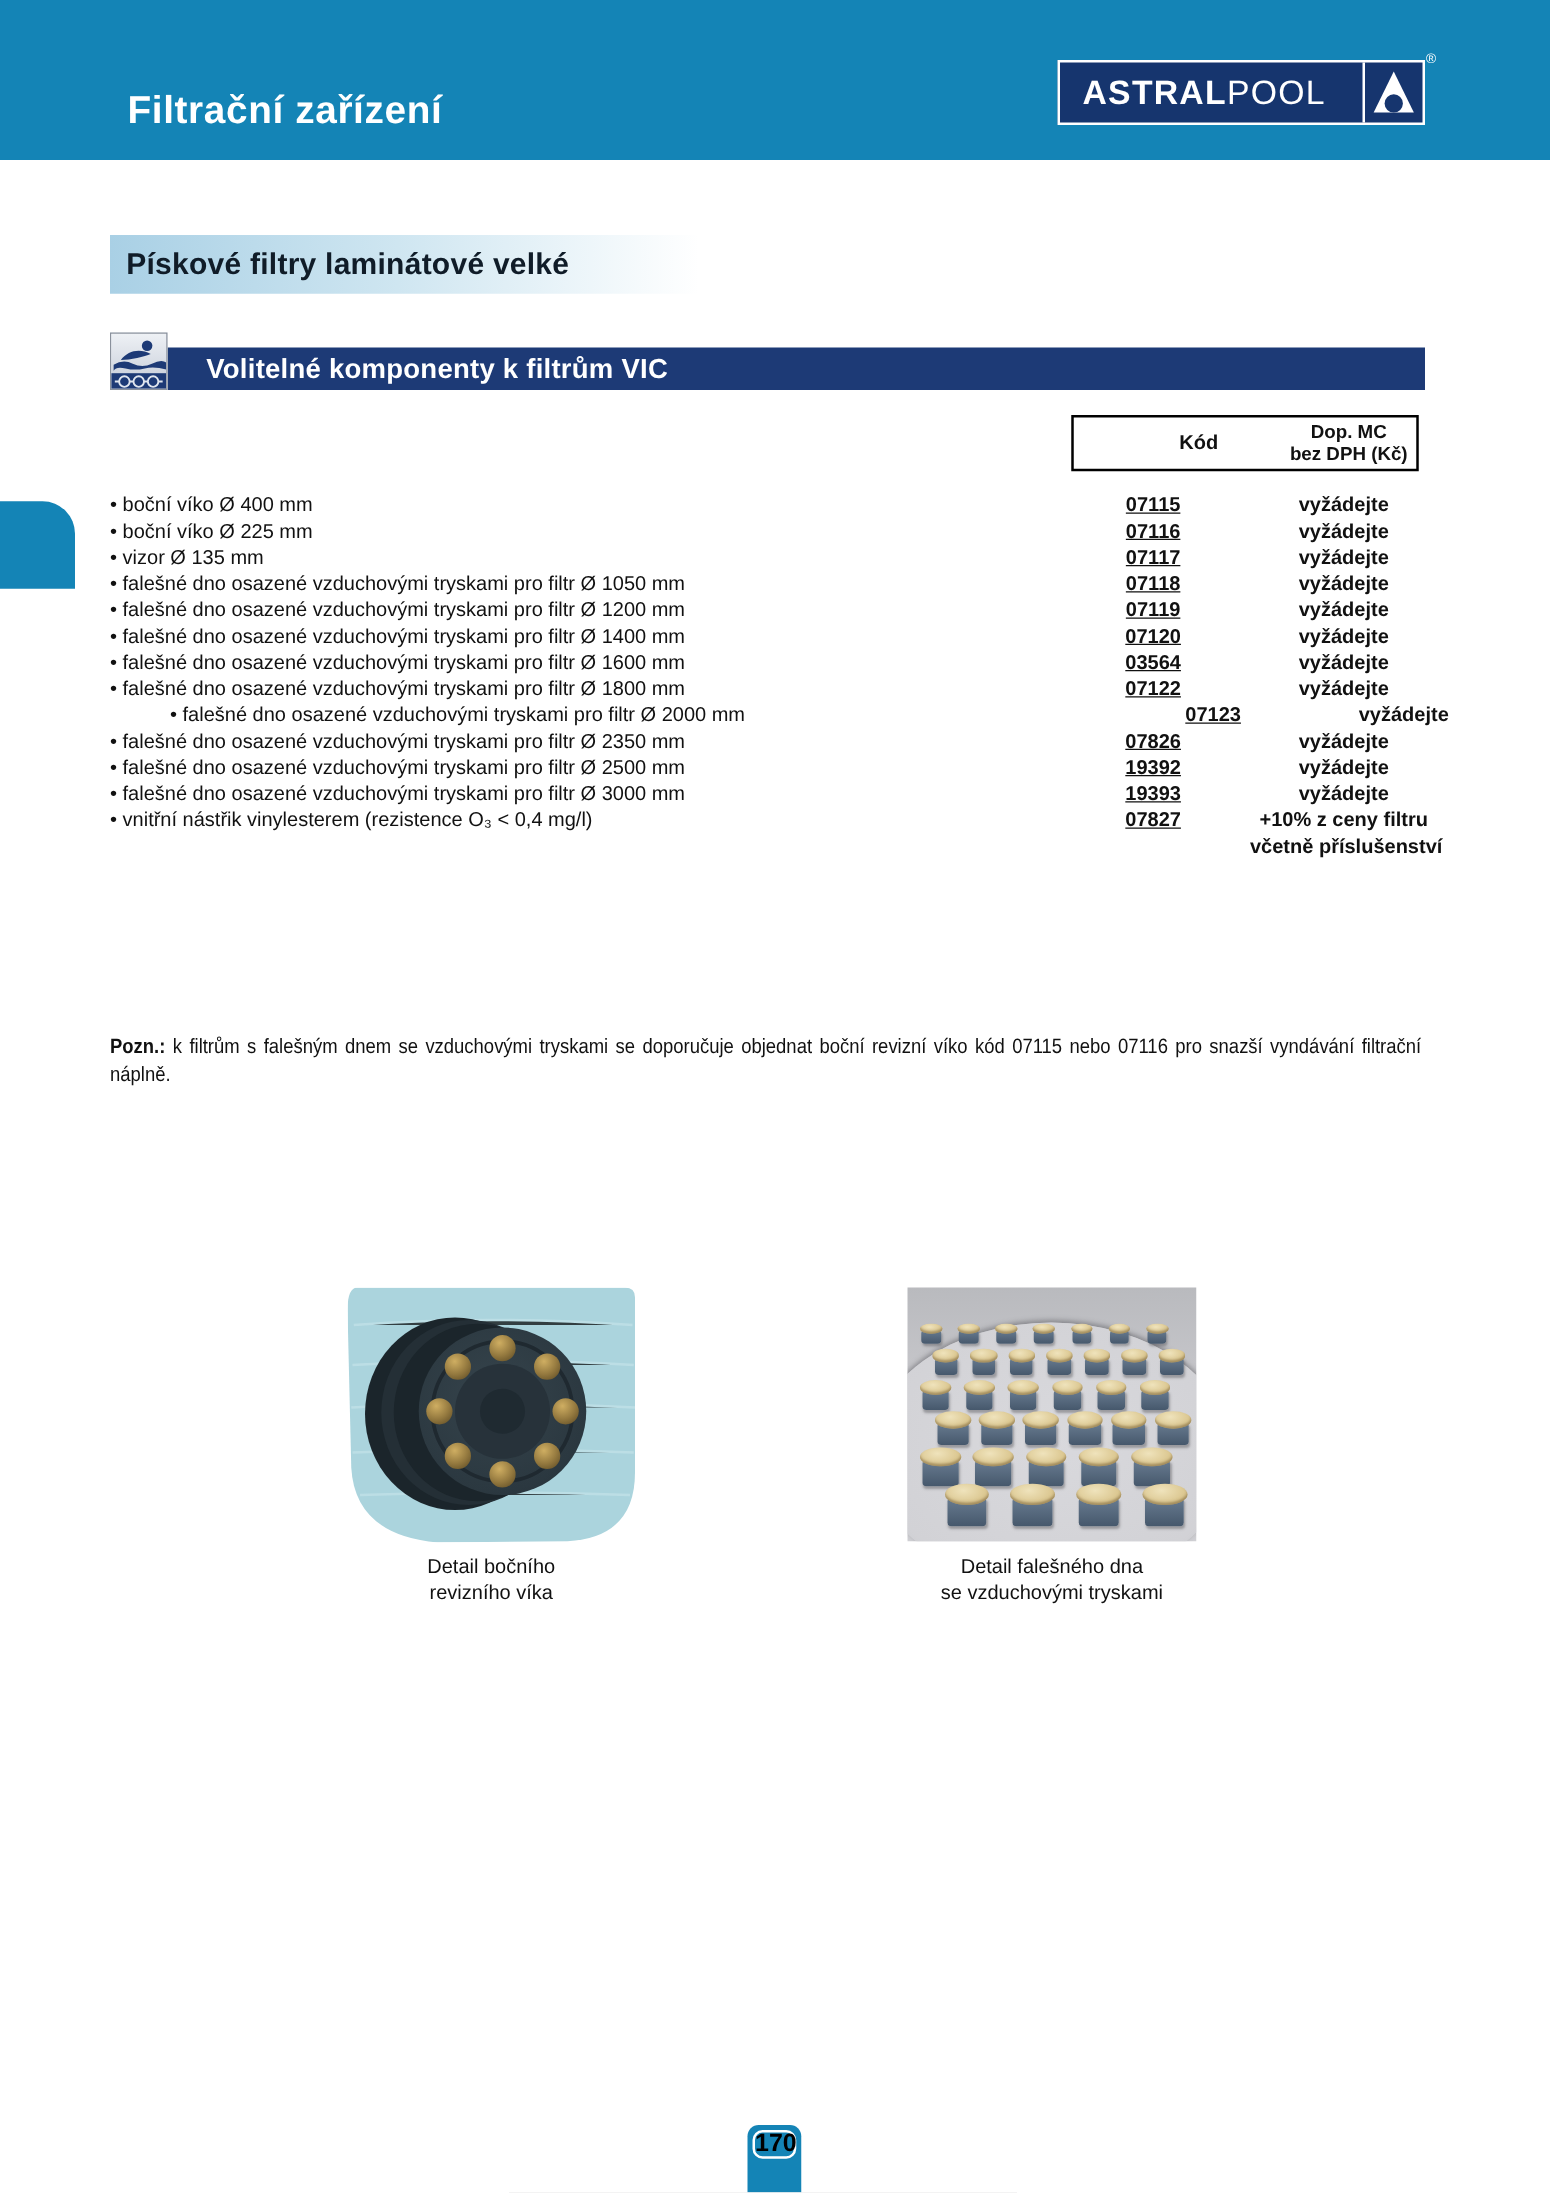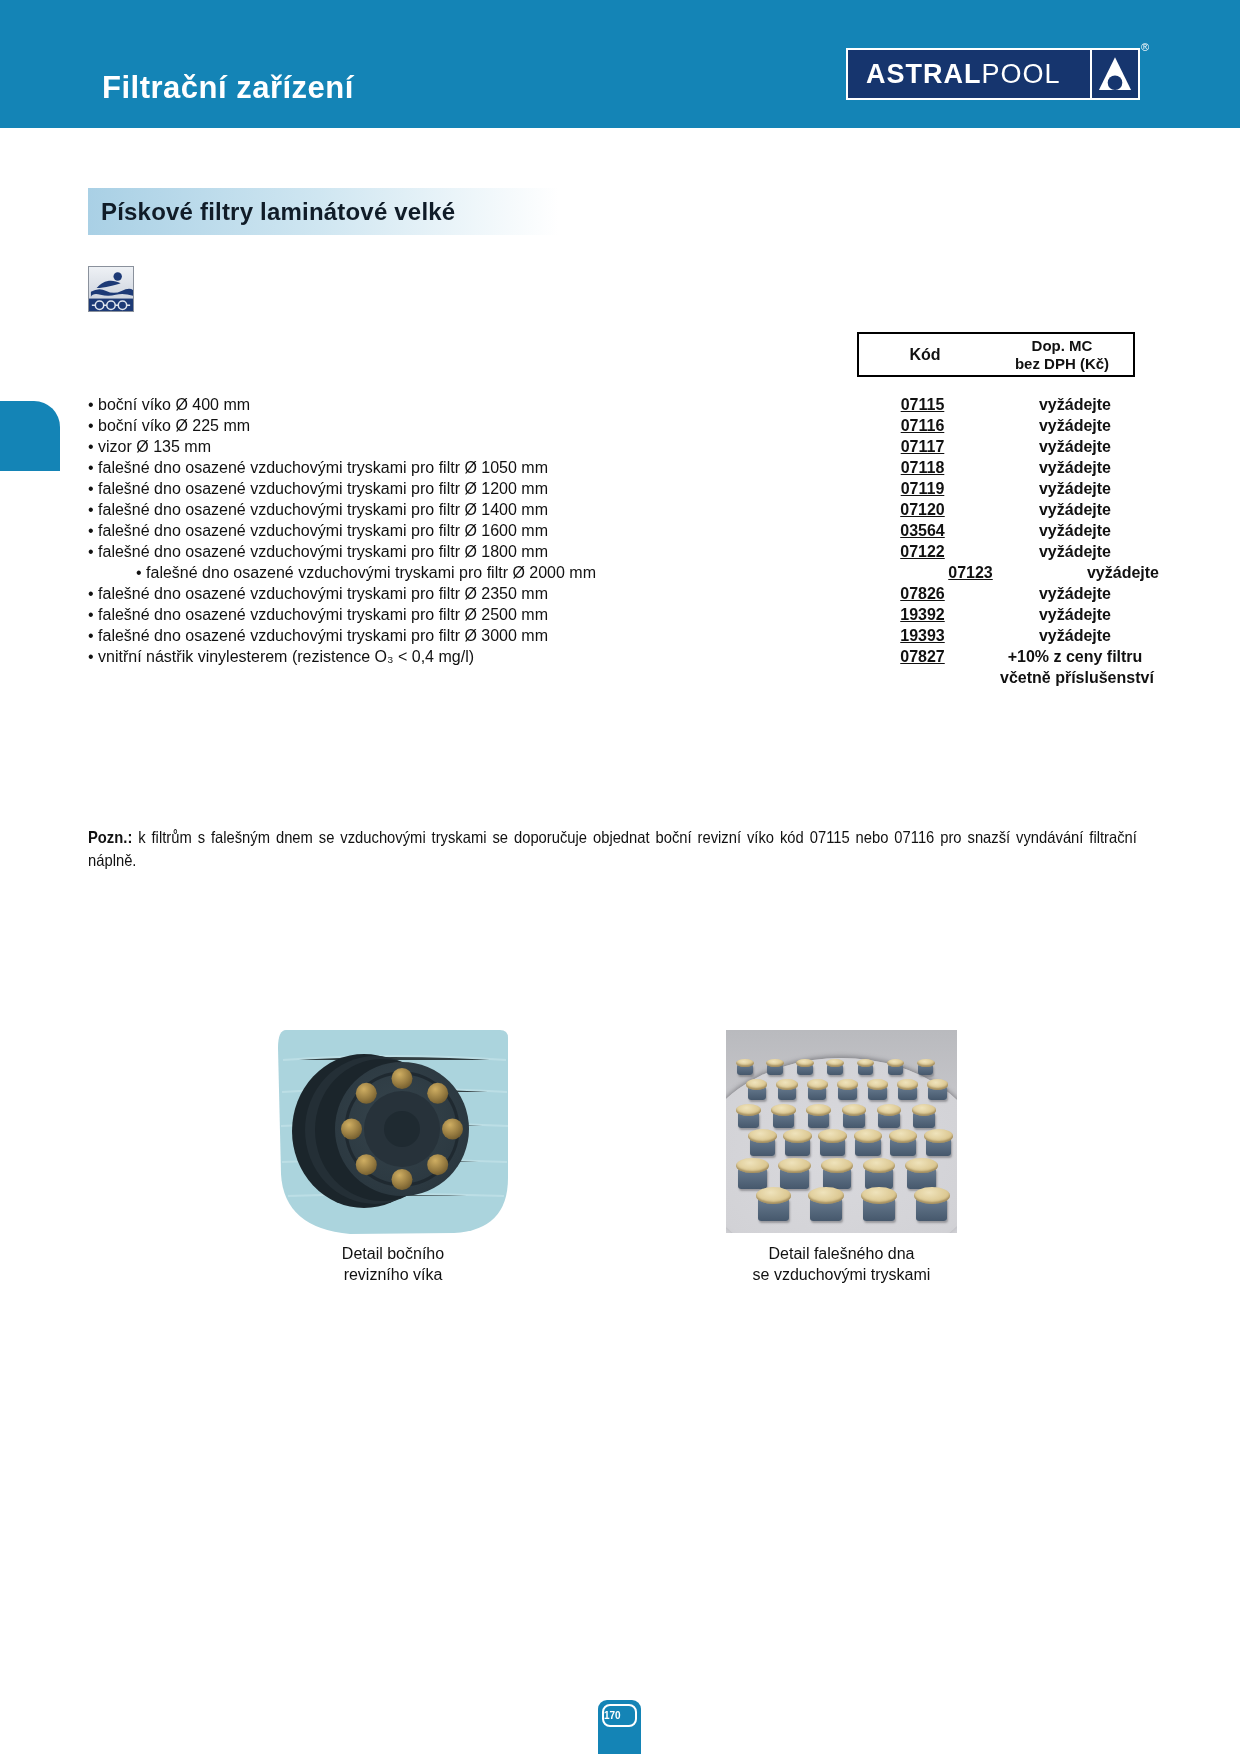--- a/index.html
+++ b/index.html
@@ -44,21 +44,21 @@
   .sub-bar span{color:#ffffff;font-size:22px;font-weight:bold;padding-left:31px;letter-spacing:.2px;}
   .sub-icon{
     position:absolute;left:88px;top:266px;width:46px;height:46px;
     border:1px solid #8a919c;box-sizing:border-box;background:#e7ebf1;z-index:2;
   }
   
   .thead-box{
     position:absolute;left:857px;top:332px;width:278px;height:45px;
     border:2px solid #000;box-sizing:border-box;display:flex;
   }
-  .th-code{width:132px;display:flex;align-items:center;justify-content:center;font-weight:bold;font-size:16px;}
+  .th-code{width:132px;display:flex;align-items:center;justify-content:center;font-weight:bold;font-size:16px;margin-left:34px;}
   .th-price{flex:1;display:flex;flex-direction:column;align-items:center;justify-content:center;font-weight:bold;font-size:15px;line-height:18px;}
   
   .trow{position:absolute;left:0;width:1240px;height:21px;line-height:21px;font-size:16px;}
   .tlabel{position:absolute;left:88px;white-space:nowrap;color:#111;}
   .tlabel::before{content:"\2022\00a0";}
   .tcode{position:absolute;left:880px;width:85px;text-align:center;font-weight:bold;text-decoration:underline;}
   .tprice{position:absolute;left:1000px;width:150px;text-align:center;font-weight:bold;white-space:nowrap;}
   
   .note{
     position:absolute;left:88px;top:826px;width:1172px;margin:0;
@@ -85,21 +85,21 @@
   .cap1{left:278px;width:230px;}
   .cap2{left:726px;width:231px;}
   
   .page-tab{
     position:absolute;left:598px;top:1700px;width:43px;height:54px;
     background:#1484b6;border-radius:9px 9px 0 0;
   }
   .pagenum{
     position:absolute;left:4px;top:4px;width:35px;height:23px;box-sizing:border-box;
     border:2px solid #ffffff;border-radius:8px;
-    color:#ffffff;font-size:10px;font-weight:bold;text-align:left;line-height:19px;
+    color:#000000;font-size:20px;font-weight:bold;text-align:left;line-height:19px;
   }
 </style>
 </head>
 <body>
 
 <div class="page">
 
   <div class="topbar">
     <h1 class="page-title">Filtrační zařízení</h1>
     <div class="logo">
@@ -131,20 +131,23 @@
       <rect width="46" height="46" fill="url(#icbg)"></rect>
       <circle cx="30" cy="10" r="4.4" fill="#1d3a76"></circle>
       <path d="M8 22 C14 14, 24 12, 33 17 C28 19, 16 22, 8 22 Z" fill="#1d3a76"></path>
       <path d="M2 26 Q10 21 18 25 T34 25 T46 24 L46 30 Q36 27 28 29 T12 29 T2 31 Z" fill="#1d3a76"></path>
       <rect x="0" y="33" width="46" height="13" fill="#1d3a76"></rect>
       <line x1="3" y1="40" x2="43" y2="40" stroke="#dfe5ee" stroke-width="1.6"></line>
       <circle cx="11" cy="40" r="4.4" fill="#1d3a76" stroke="#dfe5ee" stroke-width="1.6"></circle>
       <circle cx="23" cy="40" r="4.4" fill="#1d3a76" stroke="#dfe5ee" stroke-width="1.6"></circle>
       <circle cx="35" cy="40" r="4.4" fill="#1d3a76" stroke="#dfe5ee" stroke-width="1.6"></circle>
     </svg>
+  </div>
+  <div class="sub-bar">
+    <span>Volitelné komponenty k filtrům VIC</span>
   </div>
 
   <div class="thead-box">
     <div class="th-code">Kód</div>
     <div class="th-price">
       <div>Dop. MC</div>
       <div>bez DPH (Kč)</div>
     </div>
   </div>
 

